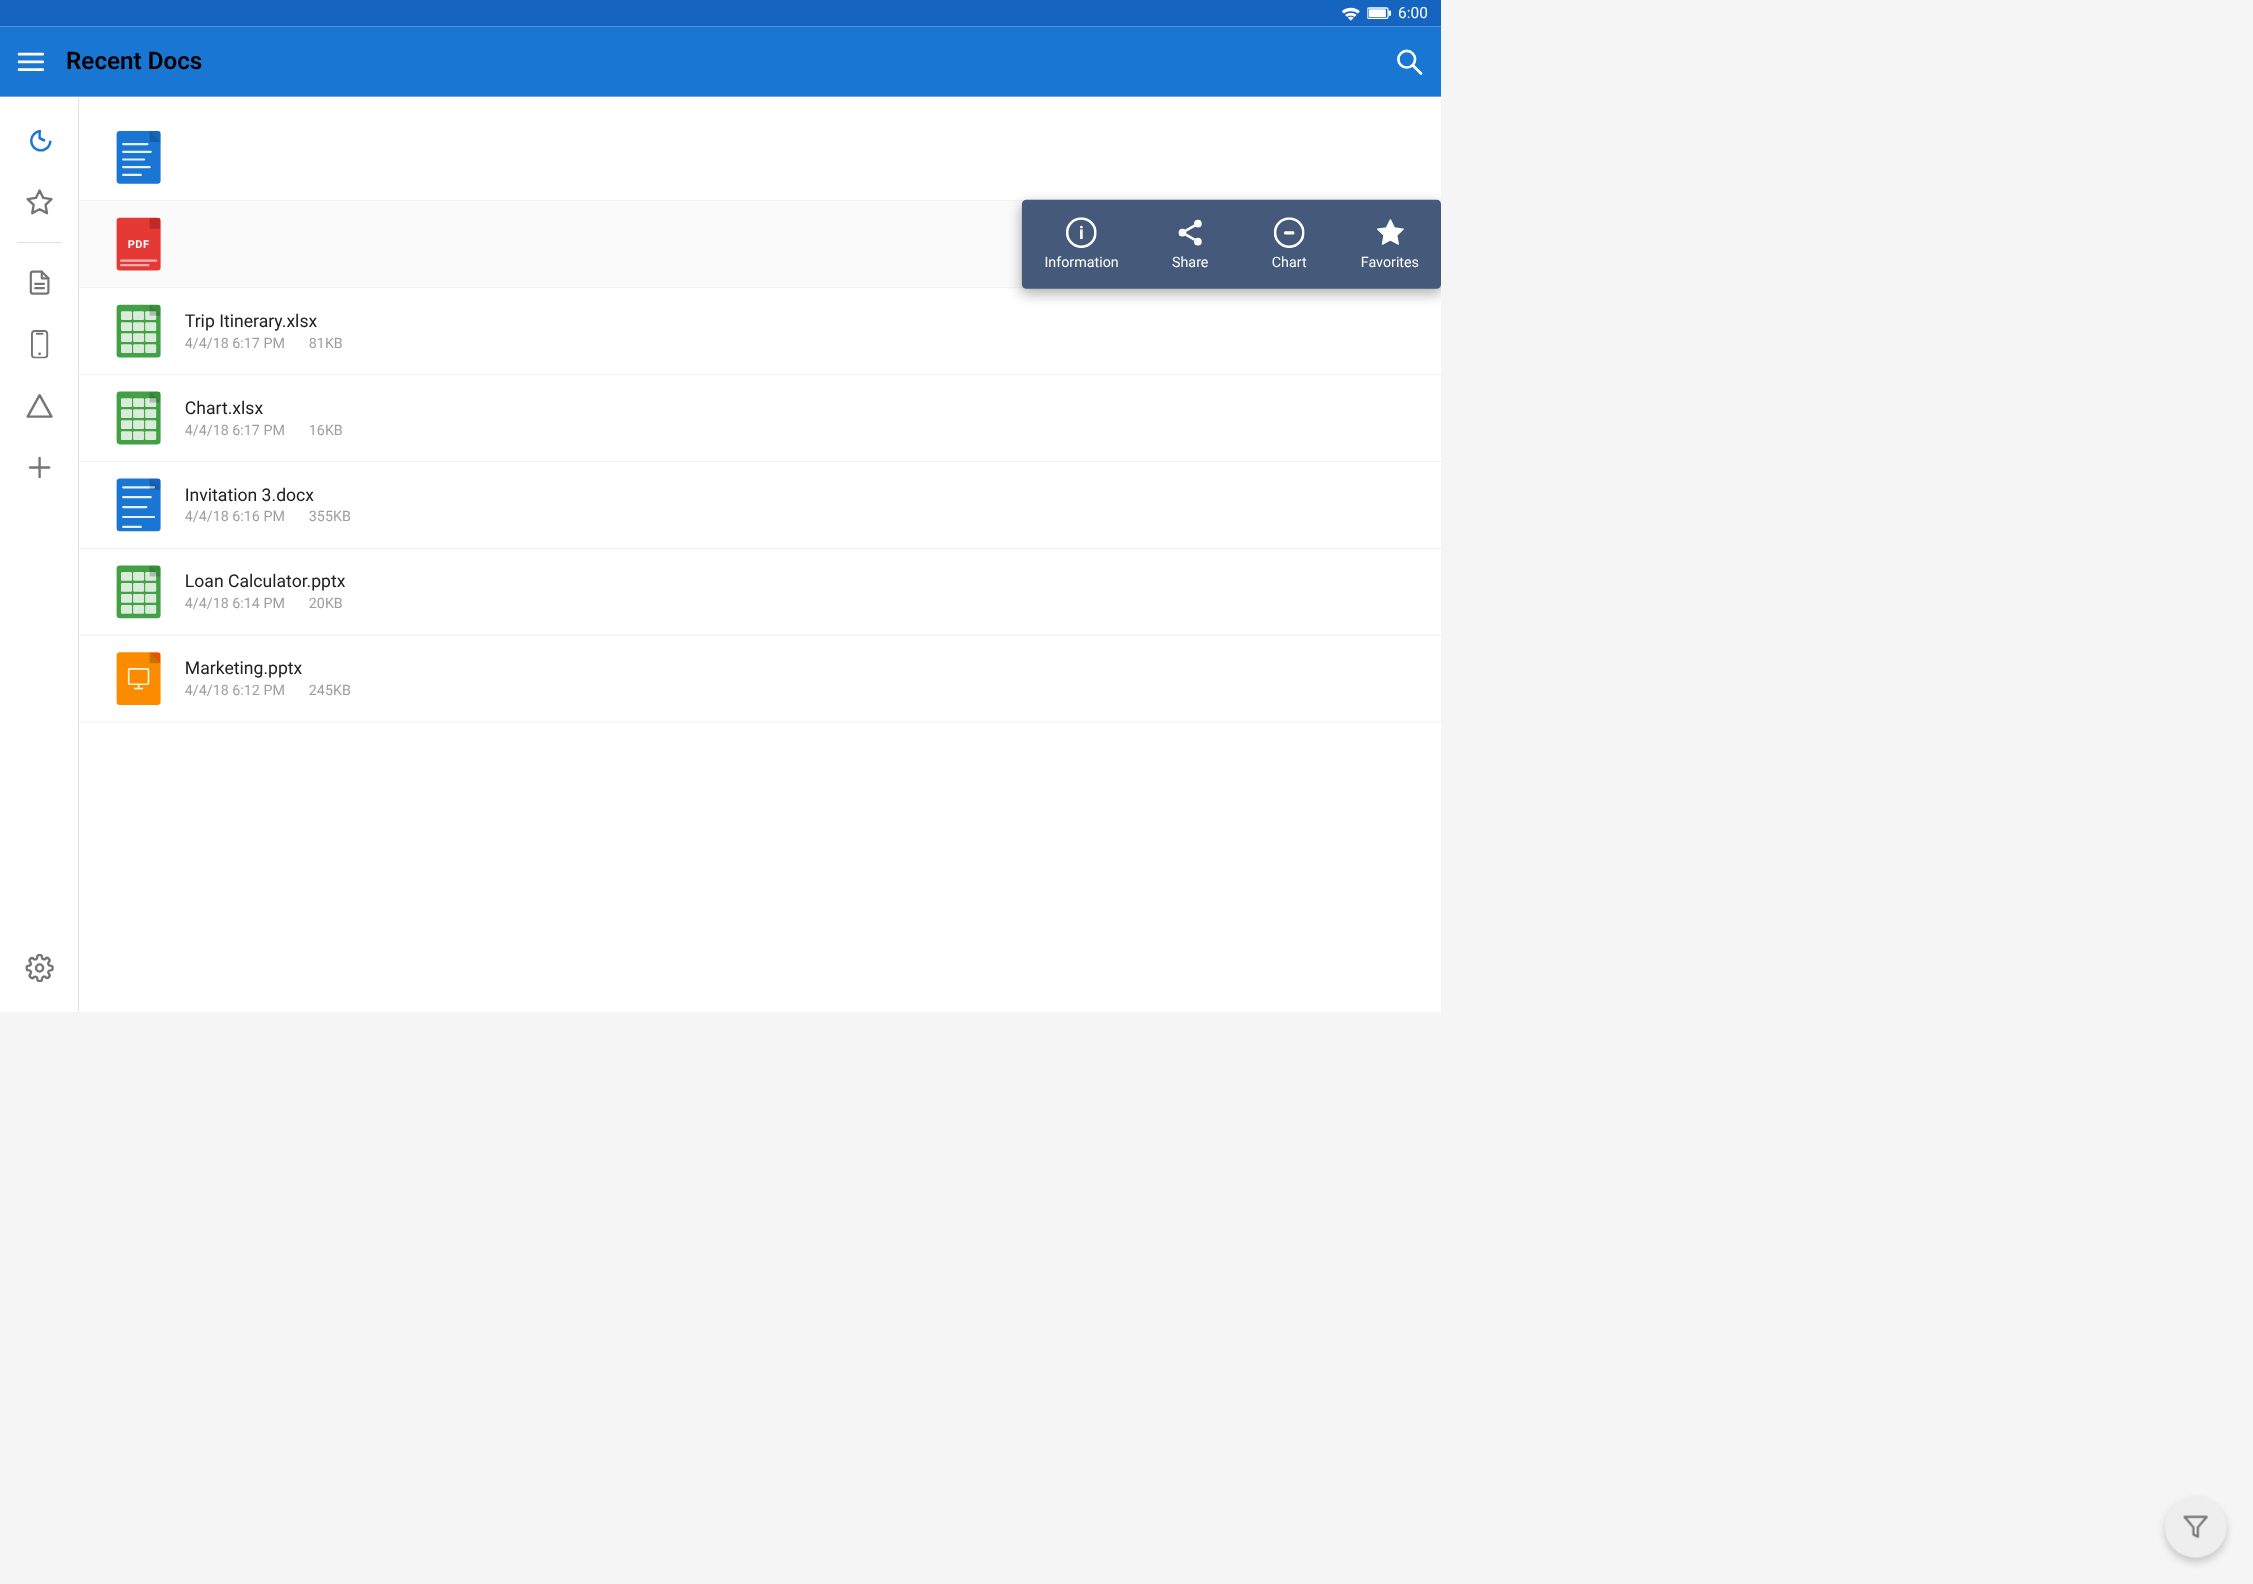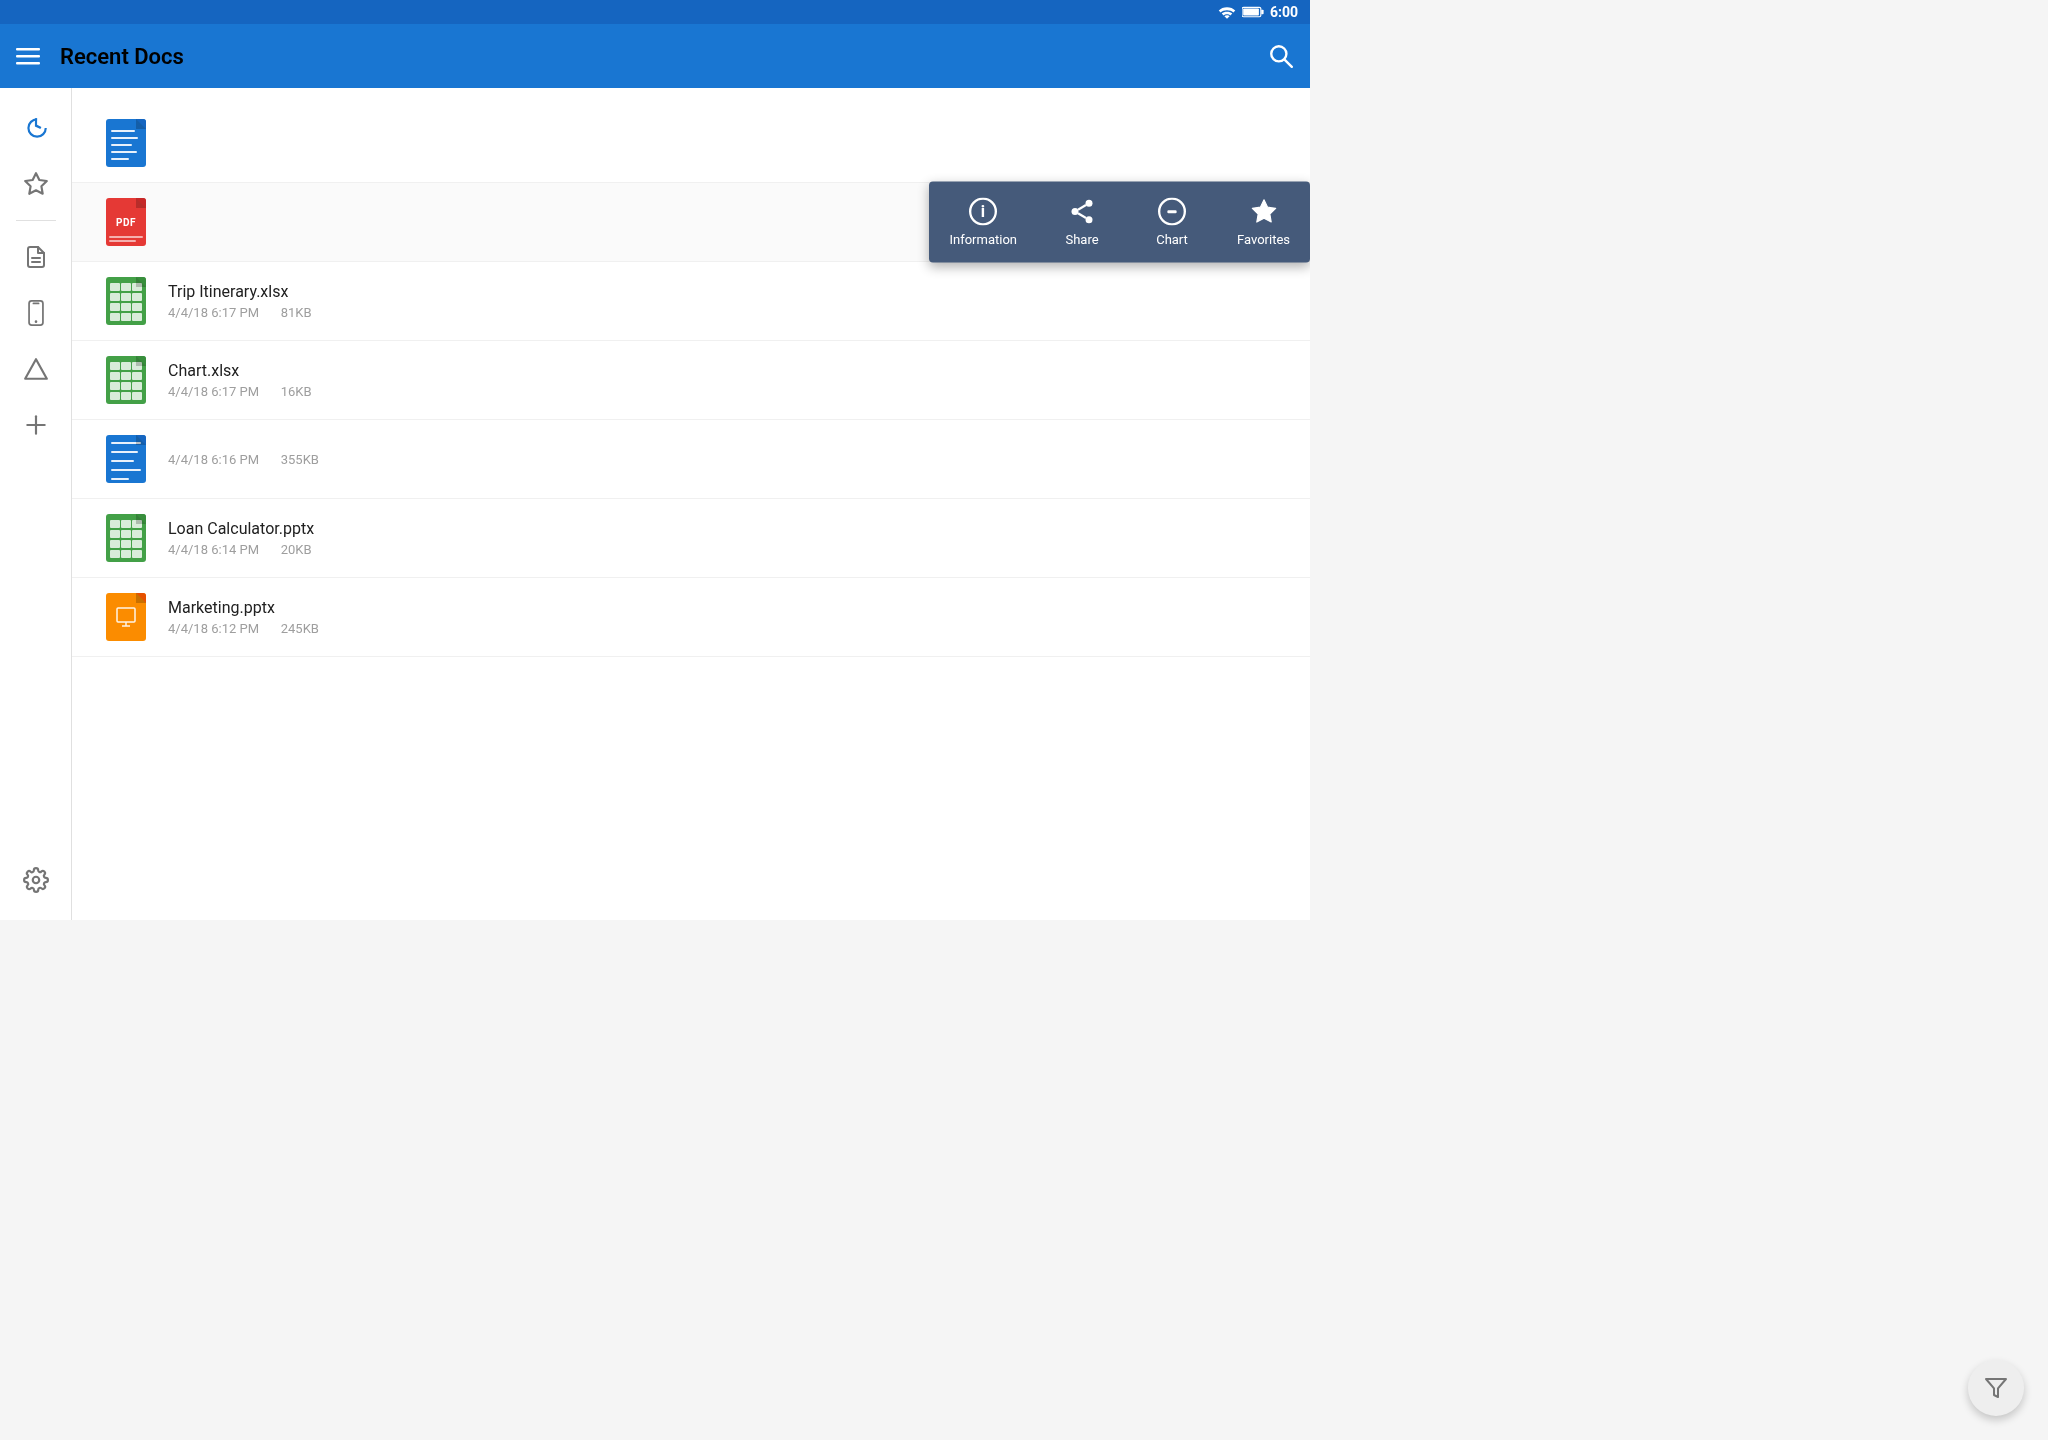--- a/index.html
+++ b/index.html
@@ -258,21 +258,21 @@
       <path d="M1 7 C6 1 18 1 23 7 L20.5 9.5 C16.5 5.5 7.5 5.5 3.5 9.5Z" fill="white"></path>
       <path d="M5 11 C8 8 16 8 19 11 L16.5 13.5 C14.5 11.5 9.5 11.5 7.5 13.5Z" fill="white"></path>
       <path d="M8.5 14.5 C10 13 14 13 15.5 14.5 L12 18Z" fill="white"></path>
     </svg>
 
     <svg width="22" height="14" viewBox="0 0 28 14">
       <rect x="0" y="1" width="24" height="12" rx="2" fill="none" stroke="white" stroke-width="1.5"></rect>
       <rect x="1.5" y="2.5" width="20" height="9" rx="1" fill="white"></rect>
       <rect x="24.5" y="4" width="3" height="6" rx="1" fill="white"></rect>
     </svg>
-    <span style="color:white; font-size:14px; font-weight:700;">6:00</span>
+    <span style="color:white; font-size:14px; font-weight:400;">6:00</span>
   </div>
 </div>
 
 <div class="app-bar">
   <div class="app-bar-icon">
     <svg width="24" height="24" viewBox="0 0 24 24" fill="white">
       <rect y="4" width="24" height="2.5" rx="1"></rect>
       <rect y="11" width="24" height="2.5" rx="1"></rect>
       <rect y="18" width="24" height="2.5" rx="1"></rect>
     </svg>
@@ -483,20 +483,21 @@
               <div style="height:2px;background:rgba(255,255,255,0.9);border-radius:1px;margin:2px 0;"></div>
               <div style="height:2px;background:rgba(255,255,255,0.9);border-radius:1px;margin:2px 0;width:90%;"></div>
               <div style="height:2px;background:rgba(255,255,255,0.9);border-radius:1px;margin:2px 0;width:75%;"></div>
               <div style="height:2px;background:rgba(255,255,255,0.9);border-radius:1px;margin:2px 0;"></div>
               <div style="height:2px;background:rgba(255,255,255,0.9);border-radius:1px;margin:2px 0;width:60%;"></div>
             </div>
             <div style="position:absolute;top:0;right:0;width:10px;height:10px;background:#1565c0;clip-path:polygon(100% 0, 0 0, 100% 100%);"></div>
           </div>
         </div>
         <div class="file-info">
+          <div class="file-name">Invitation 3.docx</div>
           <div class="file-meta">
             <span>4/4/18 6:16 PM</span>
             <span class="file-meta-dot"> &nbsp;</span>
             <span>355KB</span>
           </div>
         </div>
       </li>
 
       <li class="file-item">
         <div class="file-icon">

